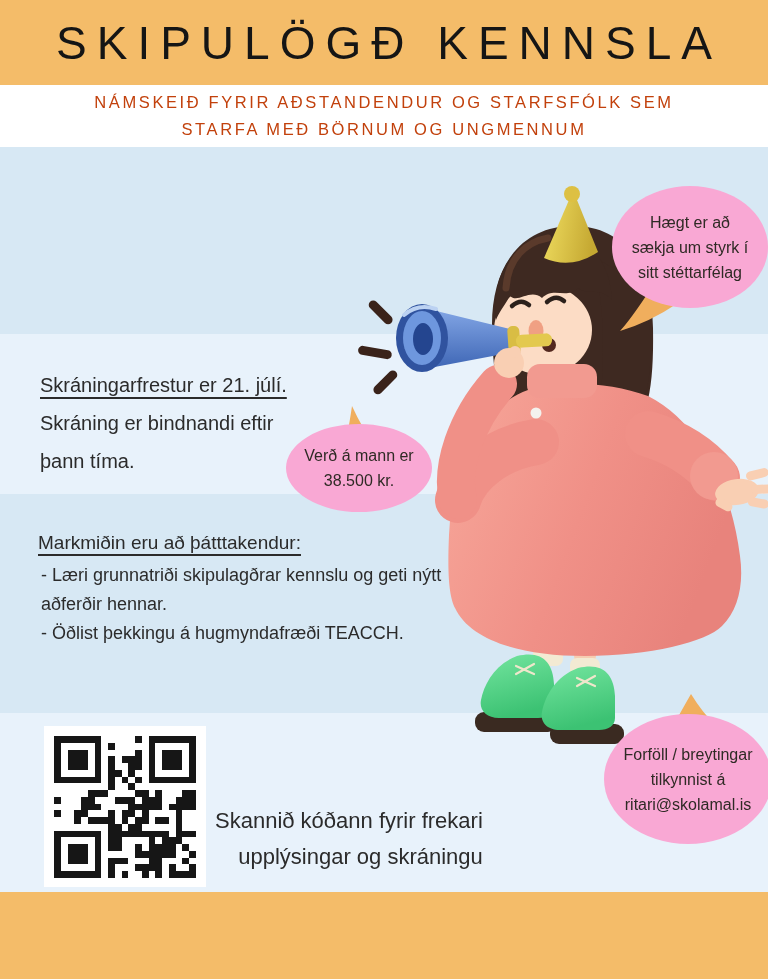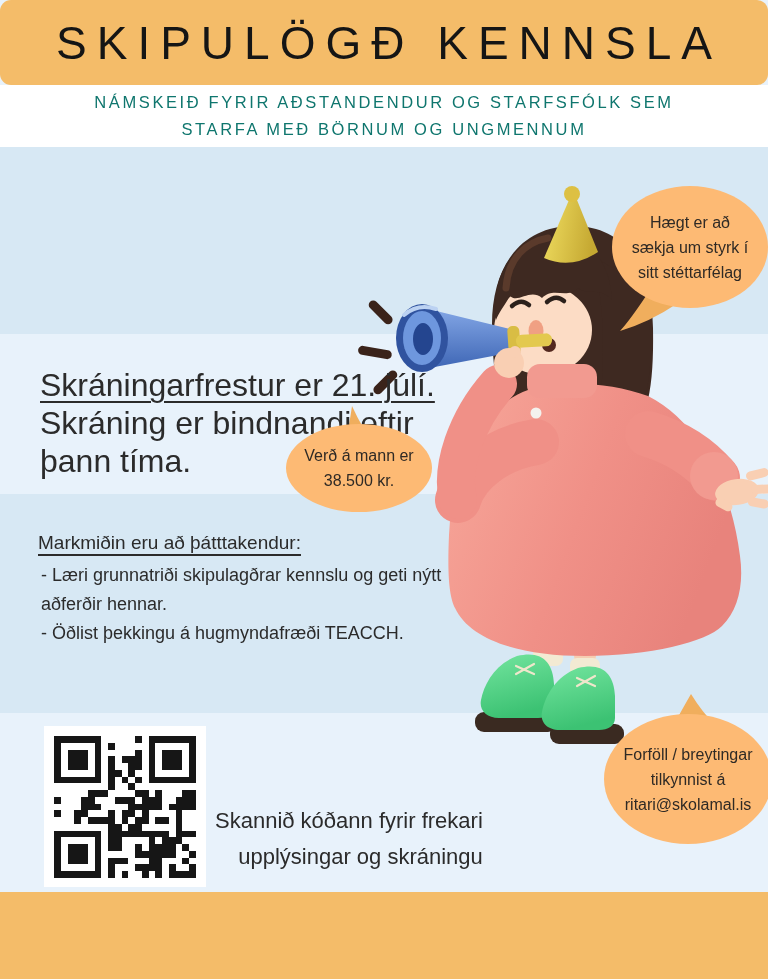--- a/index.html
+++ b/index.html
@@ -3,44 +3,44 @@
 <meta charset="utf-8">
 <style>
   html,body{margin:0;padding:0;background:#9a9a9a;}
   .poster{position:relative;width:768px;height:979px;overflow:hidden;
           font-family:"Liberation Sans",sans-serif;background:#E8F2FB;}
   .abs{position:absolute;}
   .pre{white-space:pre-line;}
 
   
   .band-header{left:0;top:0;width:768px;height:85px;background:#F4BC69;
-               display:flex;align-items:center;justify-content:center;border-radius:11px;}
+               display:flex;align-items:center;justify-content:center;}
   .band-subtitle{left:0;top:85px;width:768px;height:62px;background:#FFFFFF;
                  display:flex;align-items:center;justify-content:center;text-align:center;}
   .bg1{left:0;top:147px;width:768px;height:187px;background:#D7E8F4;}
   .bg2{left:0;top:334px;width:768px;height:160px;background:#E8F2FB;}
   .bg3{left:0;top:494px;width:768px;height:219px;background:#D7E8F4;}
   .bg4{left:0;top:713px;width:768px;height:179px;background:#E8F2FB;}
   .band-footer{left:0;top:892px;width:768px;height:87px;background:#F4BC69;}
 
   
   .title{font-size:46px;font-weight:normal;letter-spacing:10px;color:#151515;margin:0;
          text-indent:10px;}
-  .subtitle{font-size:16.5px;letter-spacing:2.6px;line-height:27px;color:#0f766e;text-align:center;}
+  .subtitle{font-size:16.5px;letter-spacing:2.6px;line-height:27px;color:#c2410c;text-align:center;}
   .body-text{color:#2B2B2B;z-index:6;}
   .intro{left:40px;top:164px;font-size:24px;line-height:38px;}
-  .deadline{left:40px;top:366px;font-size:32px;line-height:38px;}
+  .deadline{left:40px;top:366px;font-size:20px;line-height:38px;}
   .u{text-decoration:underline;text-underline-offset:5px;text-decoration-thickness:1.5px;}
   .goals{left:38px;top:532px;}
   .goals-heading{font-size:19px;}
   .goals-items{margin-top:7px;font-size:18px;line-height:29px;padding-left:3px;}
   .qr-caption{left:215px;top:803px;font-size:22px;line-height:36px;text-align:right;}
 
   
-  .bubble{position:absolute;background:#fdba74;border-radius:50%;z-index:7;
+  .bubble{position:absolute;background:#f9a8d4;border-radius:50%;z-index:7;
           display:flex;align-items:center;justify-content:center;text-align:center;
           color:#2F2A25;font-size:16px;line-height:25px;}
   .bubble-union{left:612px;top:186px;width:156px;height:122px;}
   .bubble-price{left:286px;top:424px;width:146px;height:88px;}
   .bubble-cancel{left:604px;top:714px;width:168px;height:130px;}
 
   
   .qr-card{left:44px;top:726px;width:162px;height:161px;background:#FFFFFF;z-index:6;
            display:flex;align-items:center;justify-content:center;}
 

